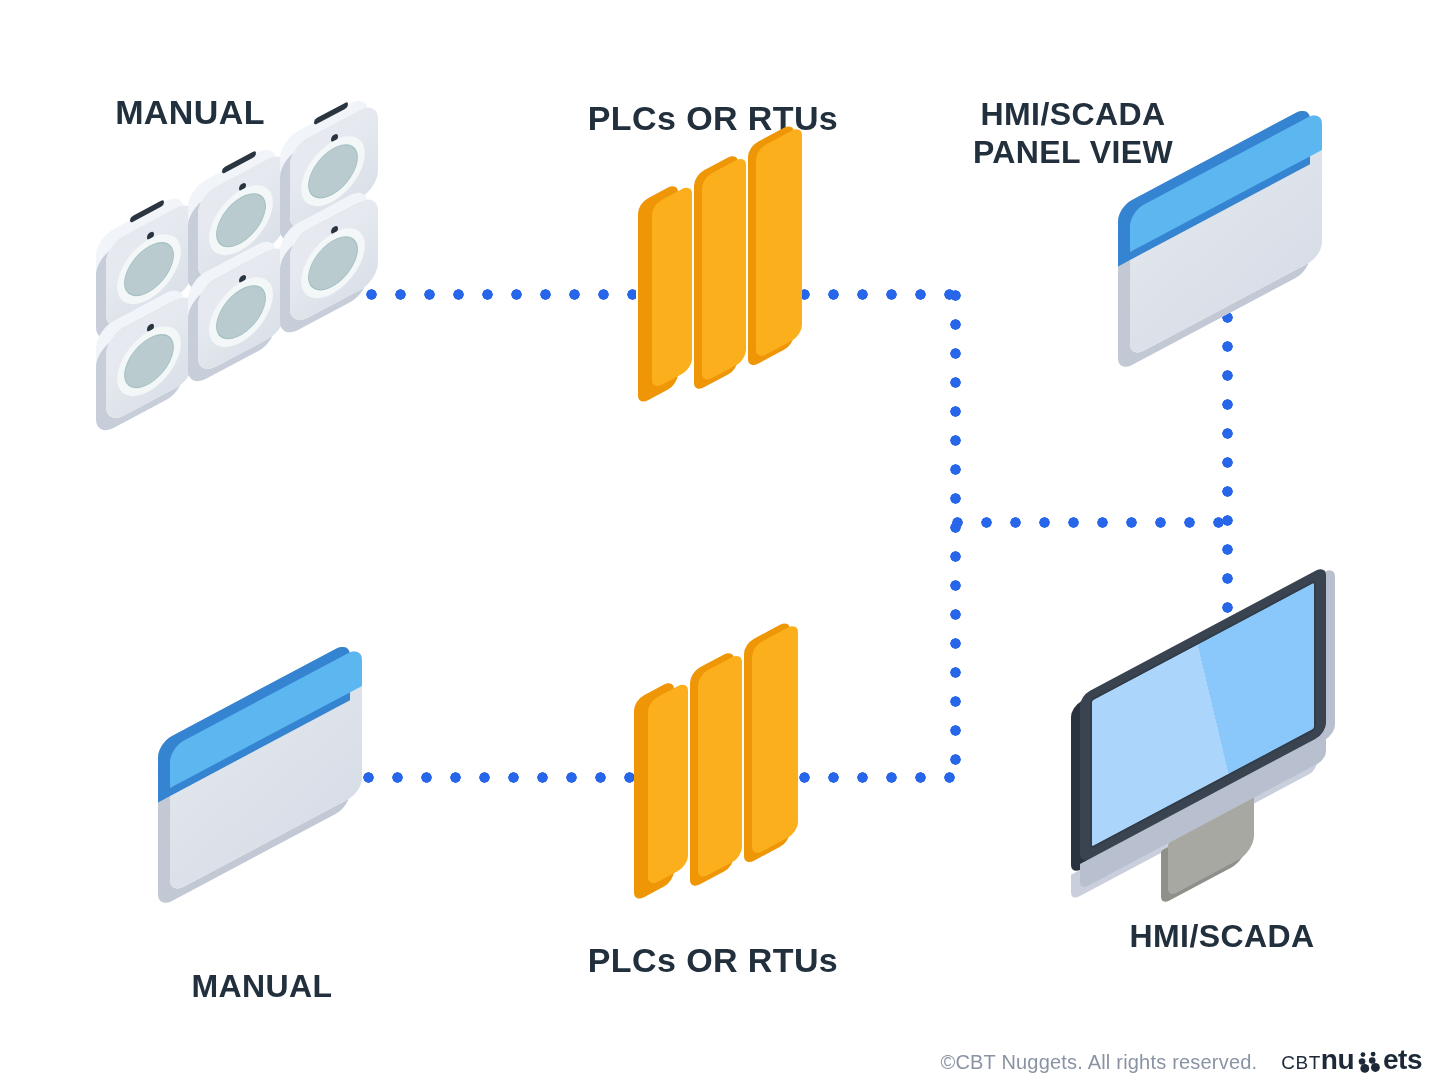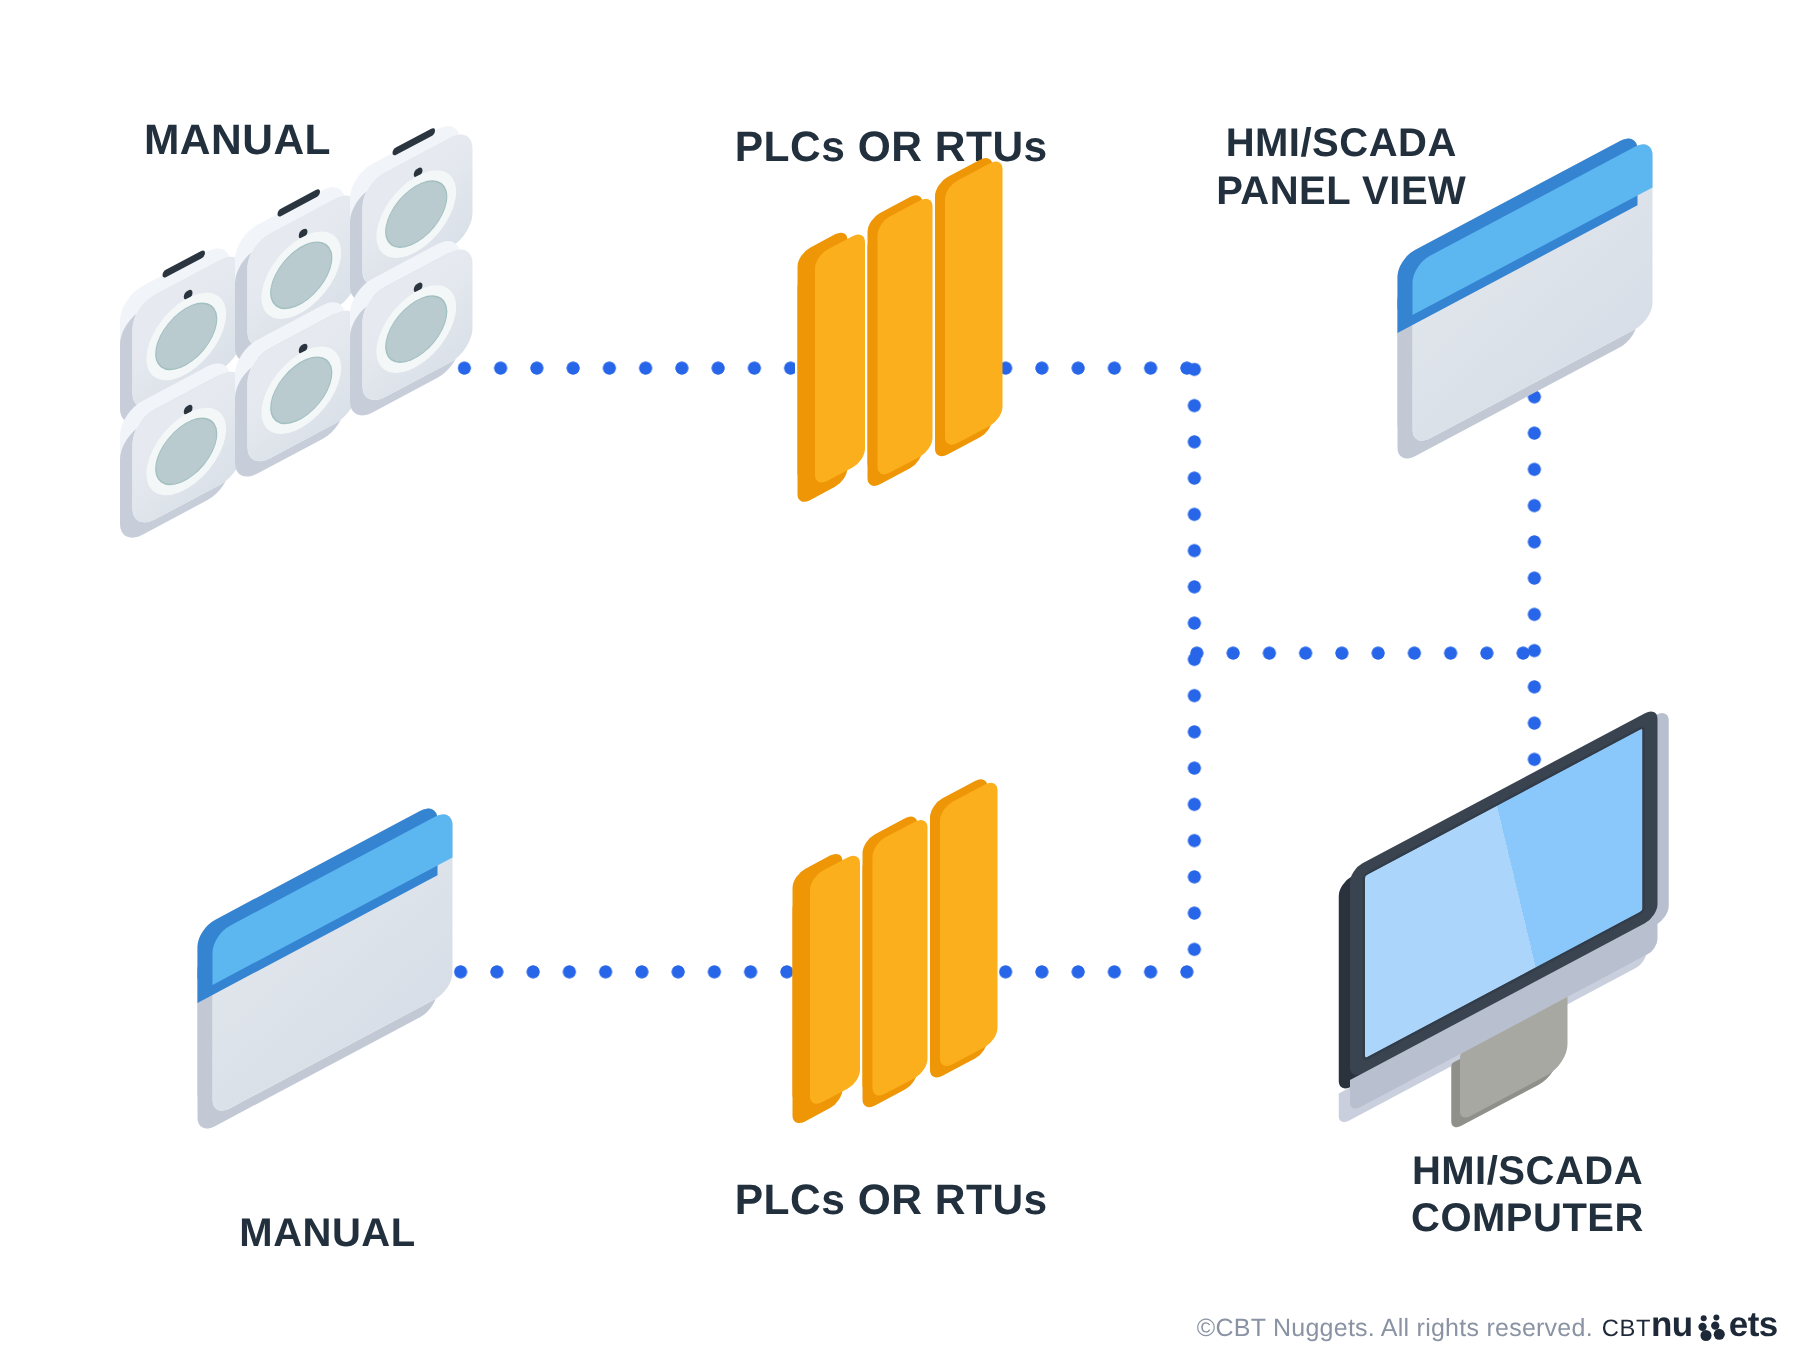--- a/index.html
+++ b/index.html
@@ -121,21 +121,21 @@
     position:absolute;left:0;top:168px;width:246px;height:26px;border-radius:0 0 8px 8px;
     background:#B8BFCF;box-shadow:-9px 6px 0 #C9CFDD;
   }
   .m-stand{
     position:absolute;left:88px;top:194px;width:86px;height:54px;border-radius:2px 0 16px 8px;
     background:#A8A8A3;box-shadow:-7px 4px 0 #8F908A;
   }
 
   
   .footer{
-    position:absolute;right:26px;bottom:16px;display:flex;align-items:baseline;gap:7px;
+    position:absolute;right:26px;bottom:16px;display:flex;align-items:baseline;gap:24px;
   }
   .copyright{font-size:20px;color:var(--footer_text,#8A93A3);letter-spacing:.2px;}
   .brand{display:flex;align-items:baseline;color:var(--brand_text,#1D2938);}
   .brand .cbt{font-size:19px;letter-spacing:.5px;font-weight:400;margin-top:45px;}
   .brand .bold{font-size:28px;font-weight:700;letter-spacing:-.5px;}
   .brand svg{width:27px;height:24px;transform:translateY(4px);margin:0 1px;}
 </style>
 </head>
 <body>
 
@@ -160,21 +160,20 @@
     <span>PANEL VIEW</span>
   </div>
   <div class="lbl lbl-manual">
     <span>MANUAL</span>
   </div>
   <div class="lbl lbl-plc-bottom">
     <span>PLCs OR RTUs</span>
   </div>
   <div class="lbl lbl-computer">
     <span>HMI/SCADA</span>
-    <span>COMPUTER</span>
   </div>
 
   <div class="iso sensors">
     <div class="tile t-c1r1">
       <span class="slot"></span>
       <span class="pin"></span>
       <span class="lens"></span>
     </div>
     <div class="tile t-c1r2">
       <span class="pin"></span>

